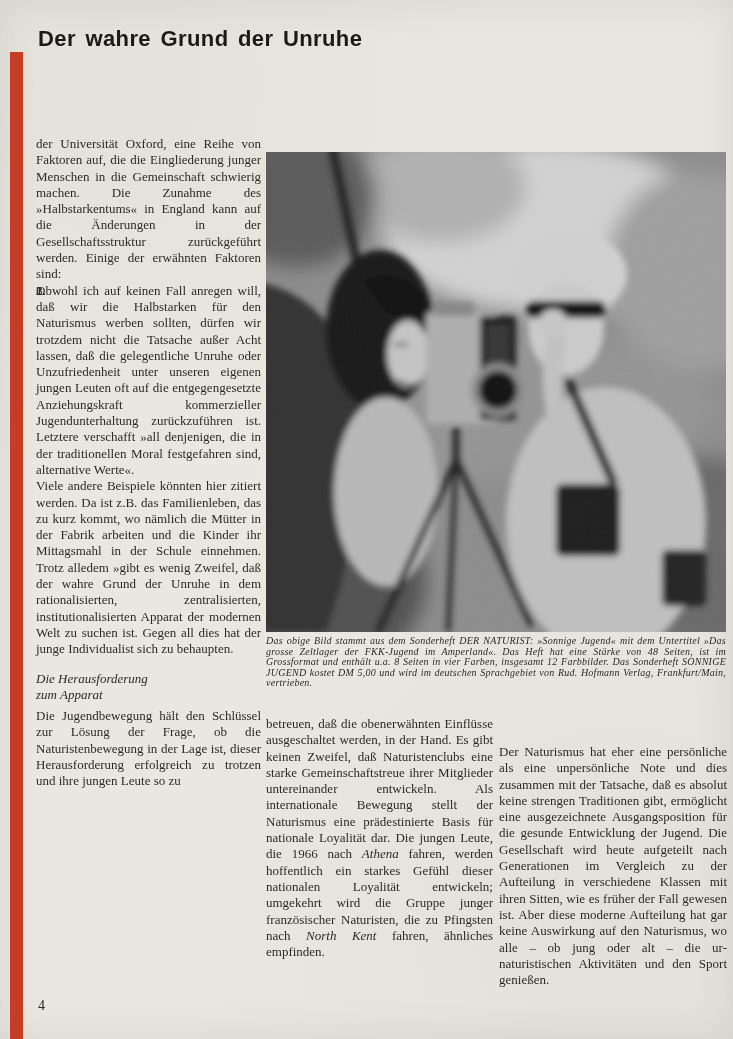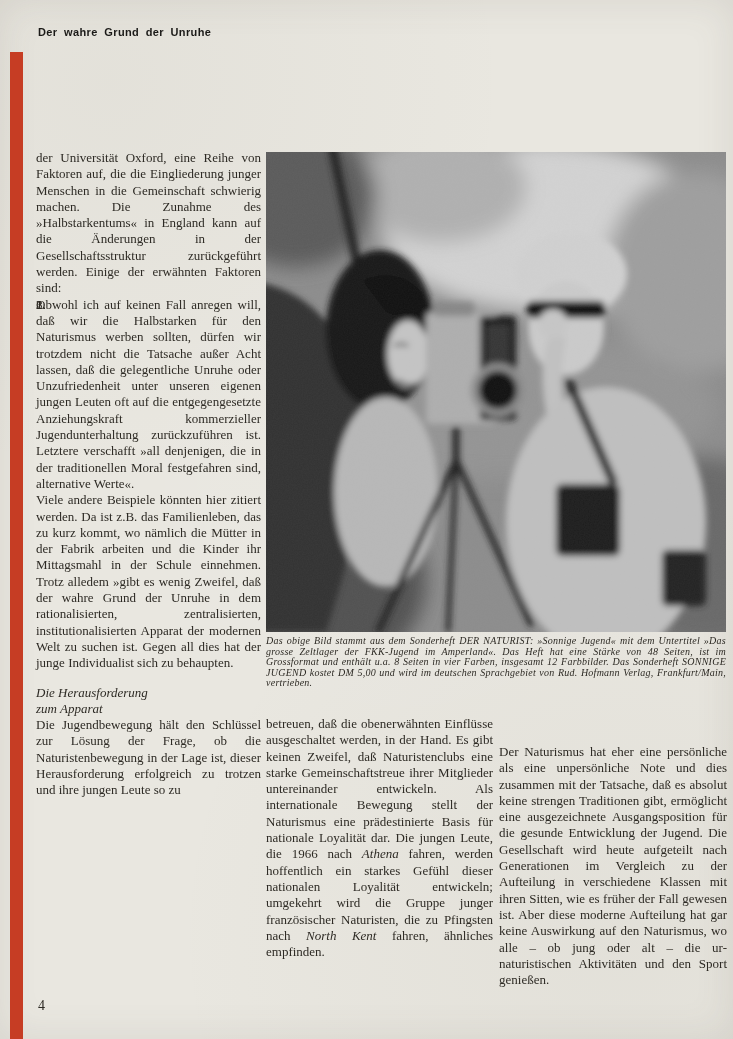--- a/index.html
+++ b/index.html
@@ -19,41 +19,41 @@
     background:
       radial-gradient(circle at 15% 8%, rgba(120,115,100,0.05), transparent 35%),
       radial-gradient(circle at 85% 90%, rgba(120,115,100,0.06), transparent 40%),
       radial-gradient(circle at 55% 45%, rgba(255,255,255,0.05), transparent 50%),
       var(--paper);
     box-shadow:inset 0 0 38px rgba(90,85,70,0.12);
   }
   .title{
     position:absolute;left:38px;top:26px;
     font-family:"Liberation Sans", sans-serif;
-    font-weight:bold;font-size:11px;letter-spacing:.4px;word-spacing:3px;
+    font-weight:bold;font-size:22px;letter-spacing:.4px;word-spacing:3px;
     color:var(--title-ink);
   }
   .stripe{
     position:absolute;left:10px;top:52px;width:13px;height:987px;
     background:var(--stripe);
   }
   .col, .caption{
     text-align:justify;
     hyphens:auto;-webkit-hyphens:auto;
     font-size:13px;line-height:16.3px;
     color:var(--ink);
   }
-  .col-left{position:absolute;left:36px;top:150px;width:225px;}
+  .col-left{position:absolute;left:36px;top:136px;width:225px;}
   .col-mid{position:absolute;left:266px;top:716px;width:227px;}
   .col-right{position:absolute;left:499px;top:744px;width:228px;}
   .li{position:relative;padding-left:17px;}
   .li .num{position:absolute;left:0;top:0;}
   .subhead{
     font-size:13px;font-weight:normal;font-style:italic;
-    line-height:16.3px;margin-top:13px;
+    line-height:16.3px;margin-top:13px;margin-bottom:5px;
     text-align:left;
   }
   .photo{
     position:absolute;left:266px;top:152px;width:460px;height:480px;
     background:#8f8c81;overflow:hidden;
   }
   .photo svg{display:block;width:100%;height:100%;filter:grayscale(1) contrast(1.04);}
   .caption{
     position:absolute;left:266px;top:636px;width:460px;
     font-style:italic;font-size:10px;line-height:10.6px;letter-spacing:.25px;

